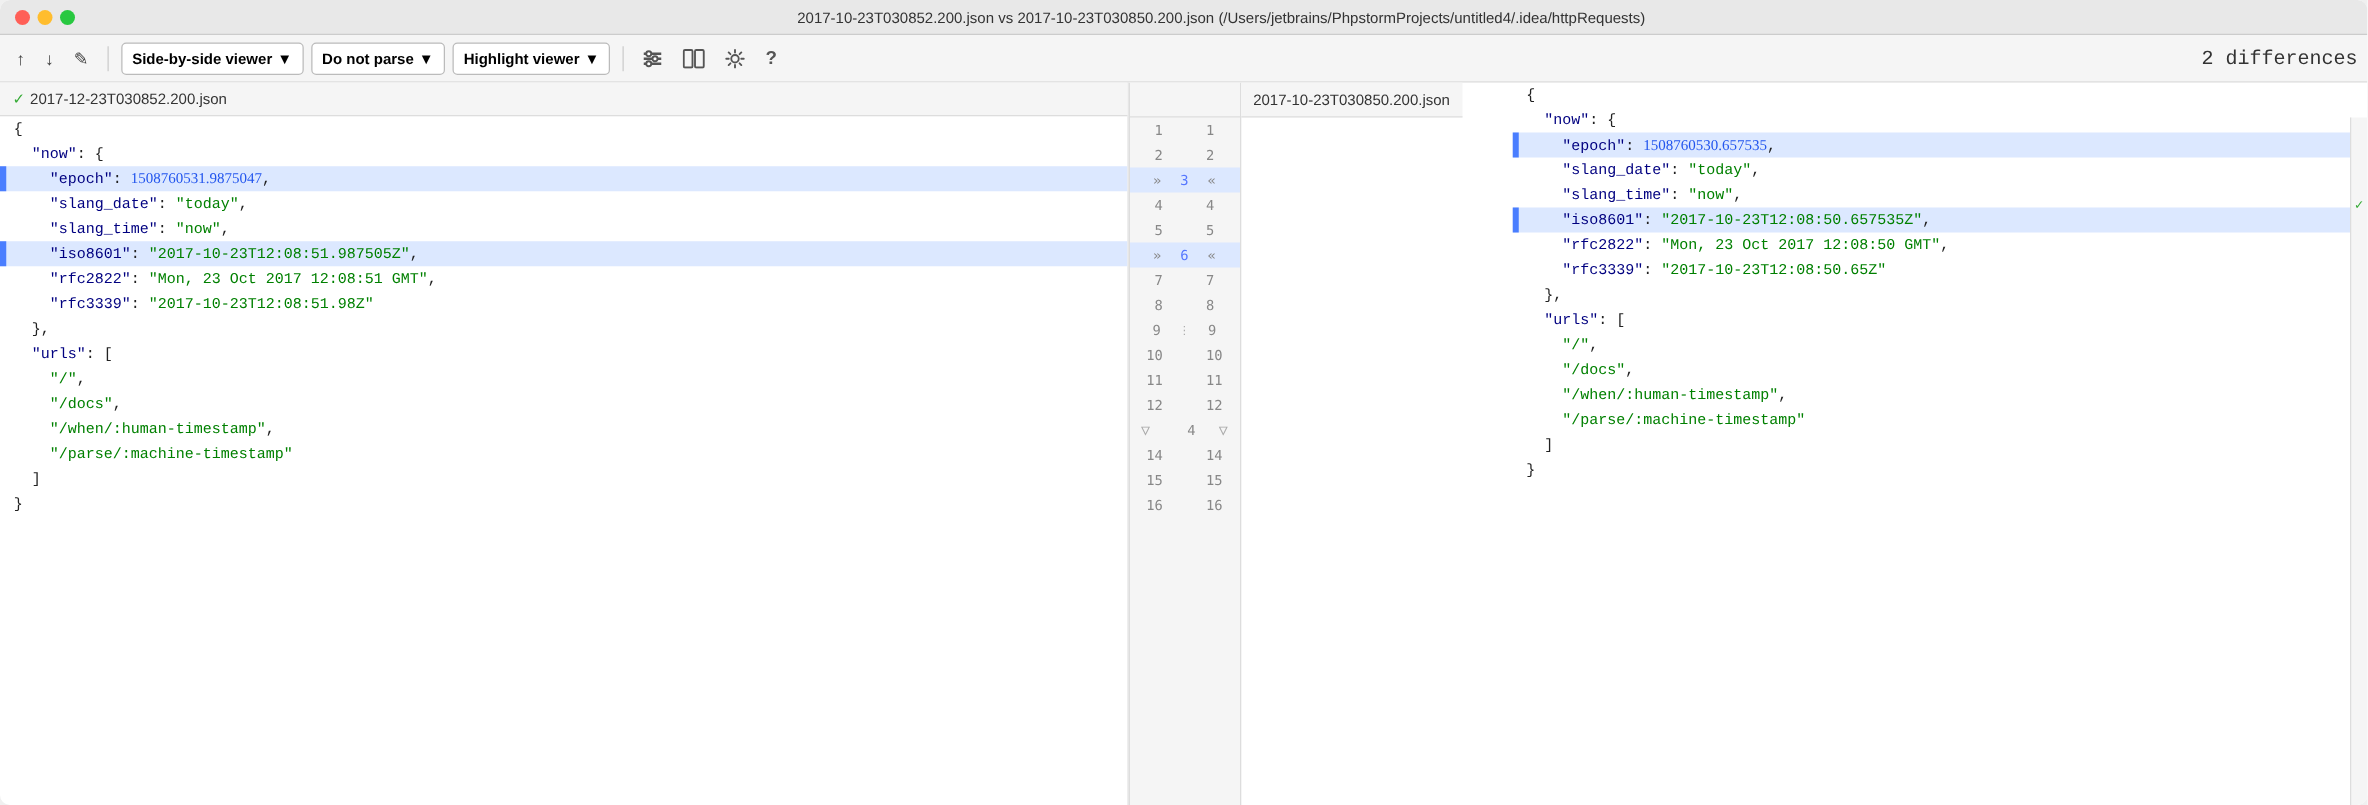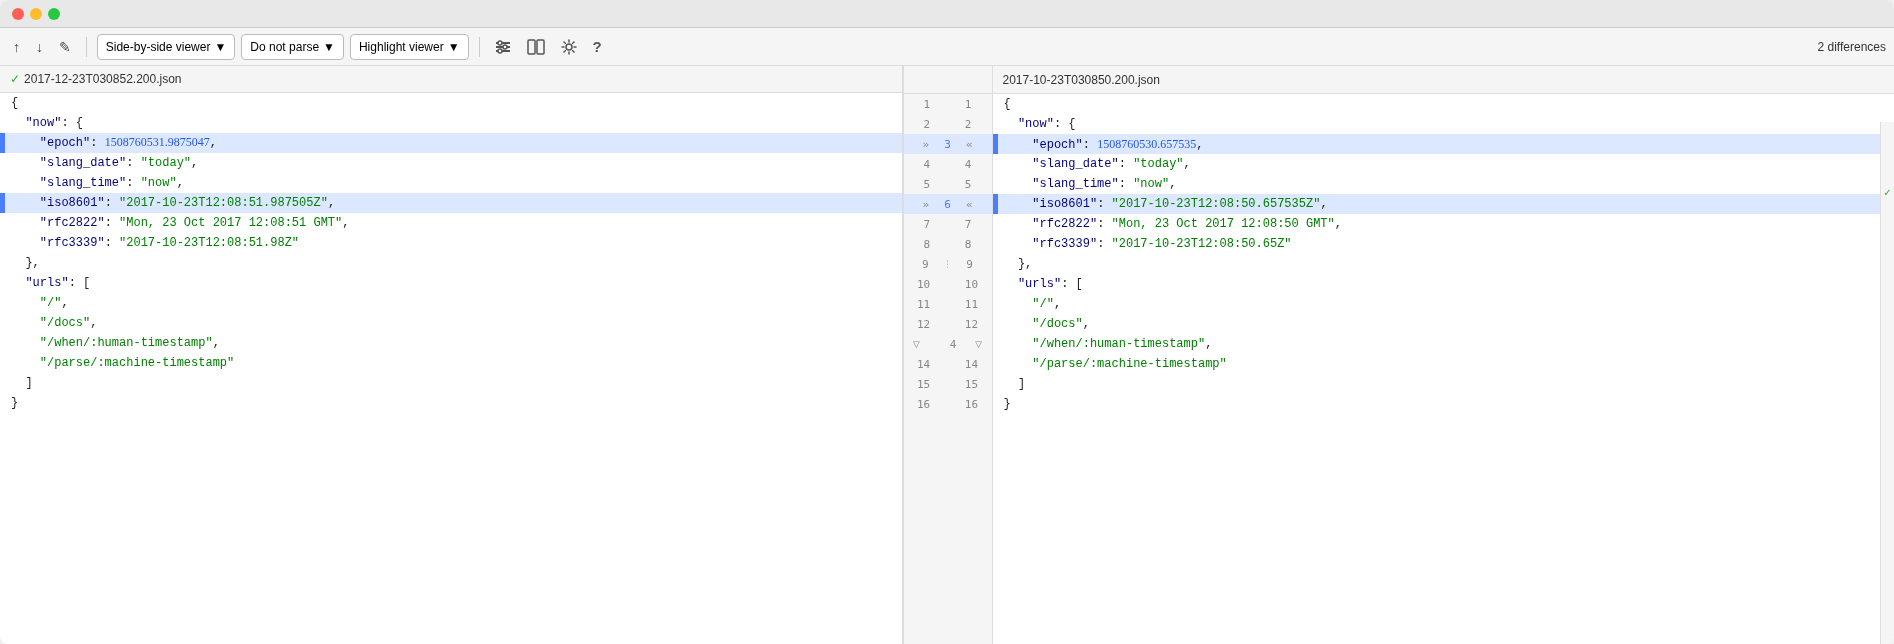--- a/index.html
+++ b/index.html
@@ -72,31 +72,33 @@
       background: #fff;
       border: 1px solid #bbb;
       border-radius: 4px;
       padding: 3px 8px;
       cursor: pointer;
       font-size: 12px;
       display: flex;
       align-items: center;
       gap: 4px;
       height: 26px;
+      font-weight: bold;
     }
     .toolbar-separator {
       width: 1px;
       height: 20px;
       background: #ccc;
       margin: 0 4px;
     }
     .diff-count {
       margin-left: auto;
-      font-size: 12px;
+      font-size: 16px;
       color: #333;
+      font-family: Liberation Mono, monospace;
     }
     .file-header {
       height: 28px;
       background: #f5f5f5;
       display: flex;
       align-items: center;
       padding: 0 10px;
       font-size: 12px;
       color: #333;
       border-bottom: 1px solid #ddd;
@@ -104,23 +106,24 @@
     }
     .left-panel {
       display: flex;
       flex-direction: column;
       flex: 1;
       min-width: 0;
       border-right: 1px solid #ddd;
     }
     .right-panel {
       display: flex;
-      flex-direction: column;
+      flex-direction: row;
       flex: 1;
       min-width: 0;
+      gap: 40px;
     }
     .panel-scroll {
       width: 100%;
       height: 100%;
       overflow: auto;
     }
     .line-row {
       display: flex;
       height: 20px;
       align-items: center;
@@ -181,20 +184,21 @@
 <body>
 
 <div class="window">
 
   <div class="title-bar">
     <div class="traffic-lights">
       <div class="traffic-light tl-close"></div>
       <div class="traffic-light tl-min"></div>
       <div class="traffic-light tl-max"></div>
     </div>
+    <span class="title-text">2017-10-23T030852.200.json vs 2017-10-23T030850.200.json (/Users/jetbrains/PhpstormProjects/untitled4/.idea/httpRequests)</span>
   </div>
 
   <div class="toolbar">
     <button class="toolbar-btn" title="Previous difference">
       <span>↑</span>
     </button>
     <button class="toolbar-btn" title="Next difference">
       <span>↓</span>
     </button>
     <button class="toolbar-btn">

